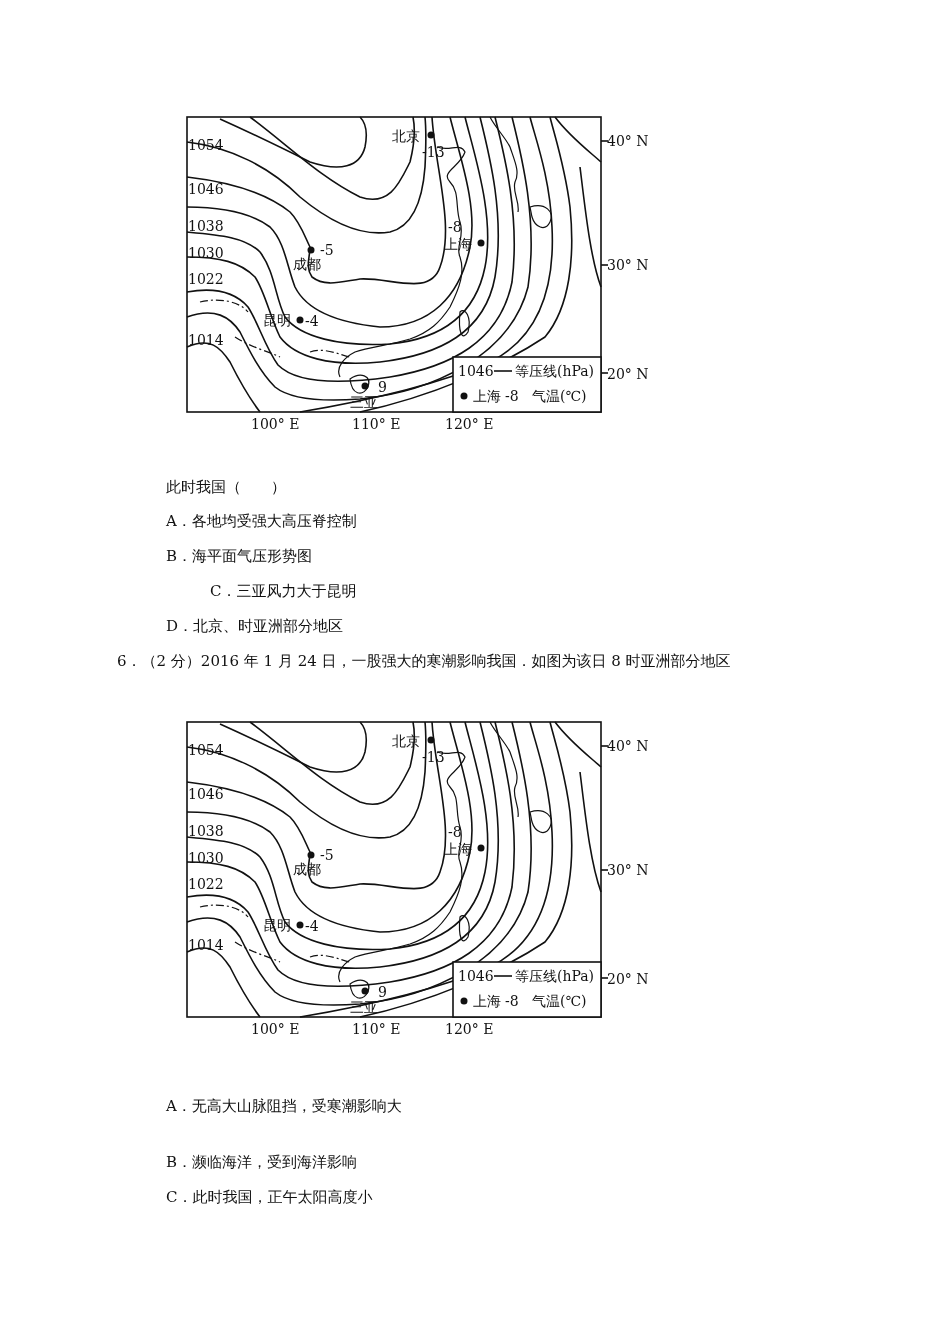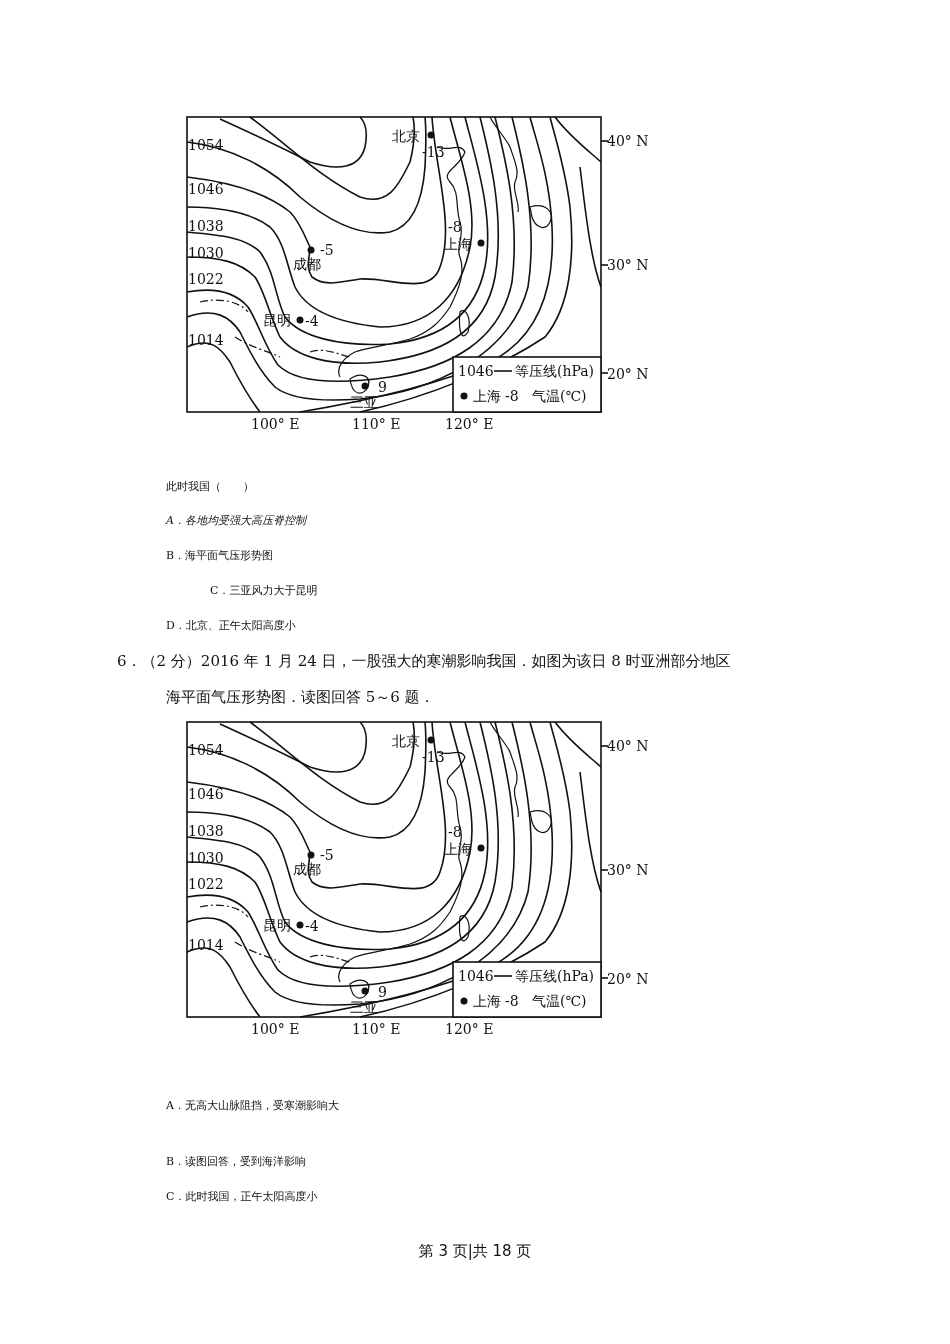--- a/index.html
+++ b/index.html
@@ -1,21 +1,21 @@
 <!DOCTYPE html>
 <html><head>
 <meta charset="utf-8">
 <style>
   html, body { margin: 0; padding: 0; background: #ffffff; }
   body { width: 950px; height: 1344px; position: relative; font-family: "DejaVu Serif", "Liberation Serif", serif; color: #111; }
   .page { position: absolute; left: 0; top: 0; width: 950px; height: 1040px; }
   .map { position: absolute; left: 160px; width: 500px; height: 345px; }
   .map svg { width: 500px; height: 345px; display: block; }
   .map text { font-family: "DejaVu Serif", "Liberation Serif", serif; fill: #111; }
-  .line { position: absolute; font-size: 11px; line-height: 20px; white-space: nowrap; }
+  .line { position: absolute; font-size: 15px; line-height: 20px; white-space: nowrap; }
   .q-stem { left: 166px; }
   .opt { left: 166px; }
   .q-head { left: 117px; font-size: 15px; text-align: right; }
   .q-head2 { left: 166px; font-size: 15px; }
   .footer { position: absolute; top: 1242px; left: 0; width: 950px; text-align: center; font-family: "DejaVu Sans", "Liberation Sans", sans-serif; font-size: 15px; }
 </style>
 </head>
 <body>
 
 <div class="page">
@@ -103,27 +103,26 @@
         <text x="355" y="269">等压线(hPa)</text>
         <circle cx="304" cy="289" r="3.5" fill="#111"></circle>
         <text x="313" y="294">上海</text>
         <text x="345" y="294">-8</text>
         <text x="372" y="294">气温(℃)</text>
       </g>
     </svg>
   </div>
 
   <div class="line q-stem" style="top:477px;">此时我国（　　）</div>
-  <div class="line opt" style="top:511px;font-style:italic;"><span>A．</span><span>各地均受强大高压脊控制</span></div>
+  <div class="line opt" style="top:511px;"><span>A．</span><span>各地均受强大高压脊控制</span></div>
   <div class="line opt" style="top:546px;"><span>B．</span><span>海平面气压形势图</span></div>
   <div class="line opt" style="top:581px;margin-left:44px;"><span>C．</span><span>三亚风力大于昆明</span></div>
-  <div class="line opt" style="top:616px;"><span>D．</span><span>北京、正午太阳高度小</span></div>
+  <div class="line opt" style="top:616px;"><span>D．</span><span>北京、时亚洲部分地区</span></div>
 
   <div class="line q-head" style="top:651px;">6．（2 分）2016 年 1 月 24 日，一股强大的寒潮影响我国．如图为该日 8 时亚洲部分地区</div>
-  <div class="line q-head2" style="top:687px;">海平面气压形势图．读图回答 5～6 题．</div>
 
   <div class="map" style="top:712px;">
     <svg viewBox="0 0 500 345">
       <g fill="none" stroke="#111" stroke-width="1.6">
         <rect x="27" y="10" width="414" height="295"></rect>
         <path d="M60 12 C100 30,130 45,150 55 C180 65,200 60,205 40 C208 25,205 15,200 10"></path>
         <path d="M90 10 C130 40,160 70,200 90 C230 100,240 75,250 55 C255 35,255 20,253 10"></path>
         <path d="M27 35 C70 40,110 60,140 90 C170 115,200 130,230 125 C250 120,262 100,265 60 C266 40,266 20,265 10"></path>
         <path d="M27 70 C70 75,105 85,130 105 C140 115,145 130,150 140 C150 150,145 160,152 170 C165 180,180 175,200 172 C230 170,270 190,280 160 C295 120,275 60,272 10"></path>
         <path d="M27 100 C60 100,90 105,110 120 C125 135,127 160,135 180 C145 200,170 215,220 220 C270 220,300 190,310 140 C318 100,300 50,290 10"></path>
@@ -188,17 +187,16 @@
         <text x="355" y="269">等压线(hPa)</text>
         <circle cx="304" cy="289" r="3.5" fill="#111"></circle>
         <text x="313" y="294">上海</text>
         <text x="345" y="294">-8</text>
         <text x="372" y="294">气温(℃)</text>
       </g>
     </svg>
   </div>
 
   <div class="line opt" style="top:1096px;"><span>A．</span><span>无高大山脉阻挡，受寒潮影响大</span></div>
-  <div class="line opt" style="top:1152px;"><span>B．</span><span>读图回答，受到海洋影响</span></div>
+  <div class="line opt" style="top:1152px;"><span>B．</span><span>濒临海洋，受到海洋影响</span></div>
   <div class="line opt" style="top:1187px;"><span>C．</span><span>此时我国，正午太阳高度小</span></div>
 
-  <div class="footer">第 3 页|共 18 页</div>
 </div>
 
 </body></html>

